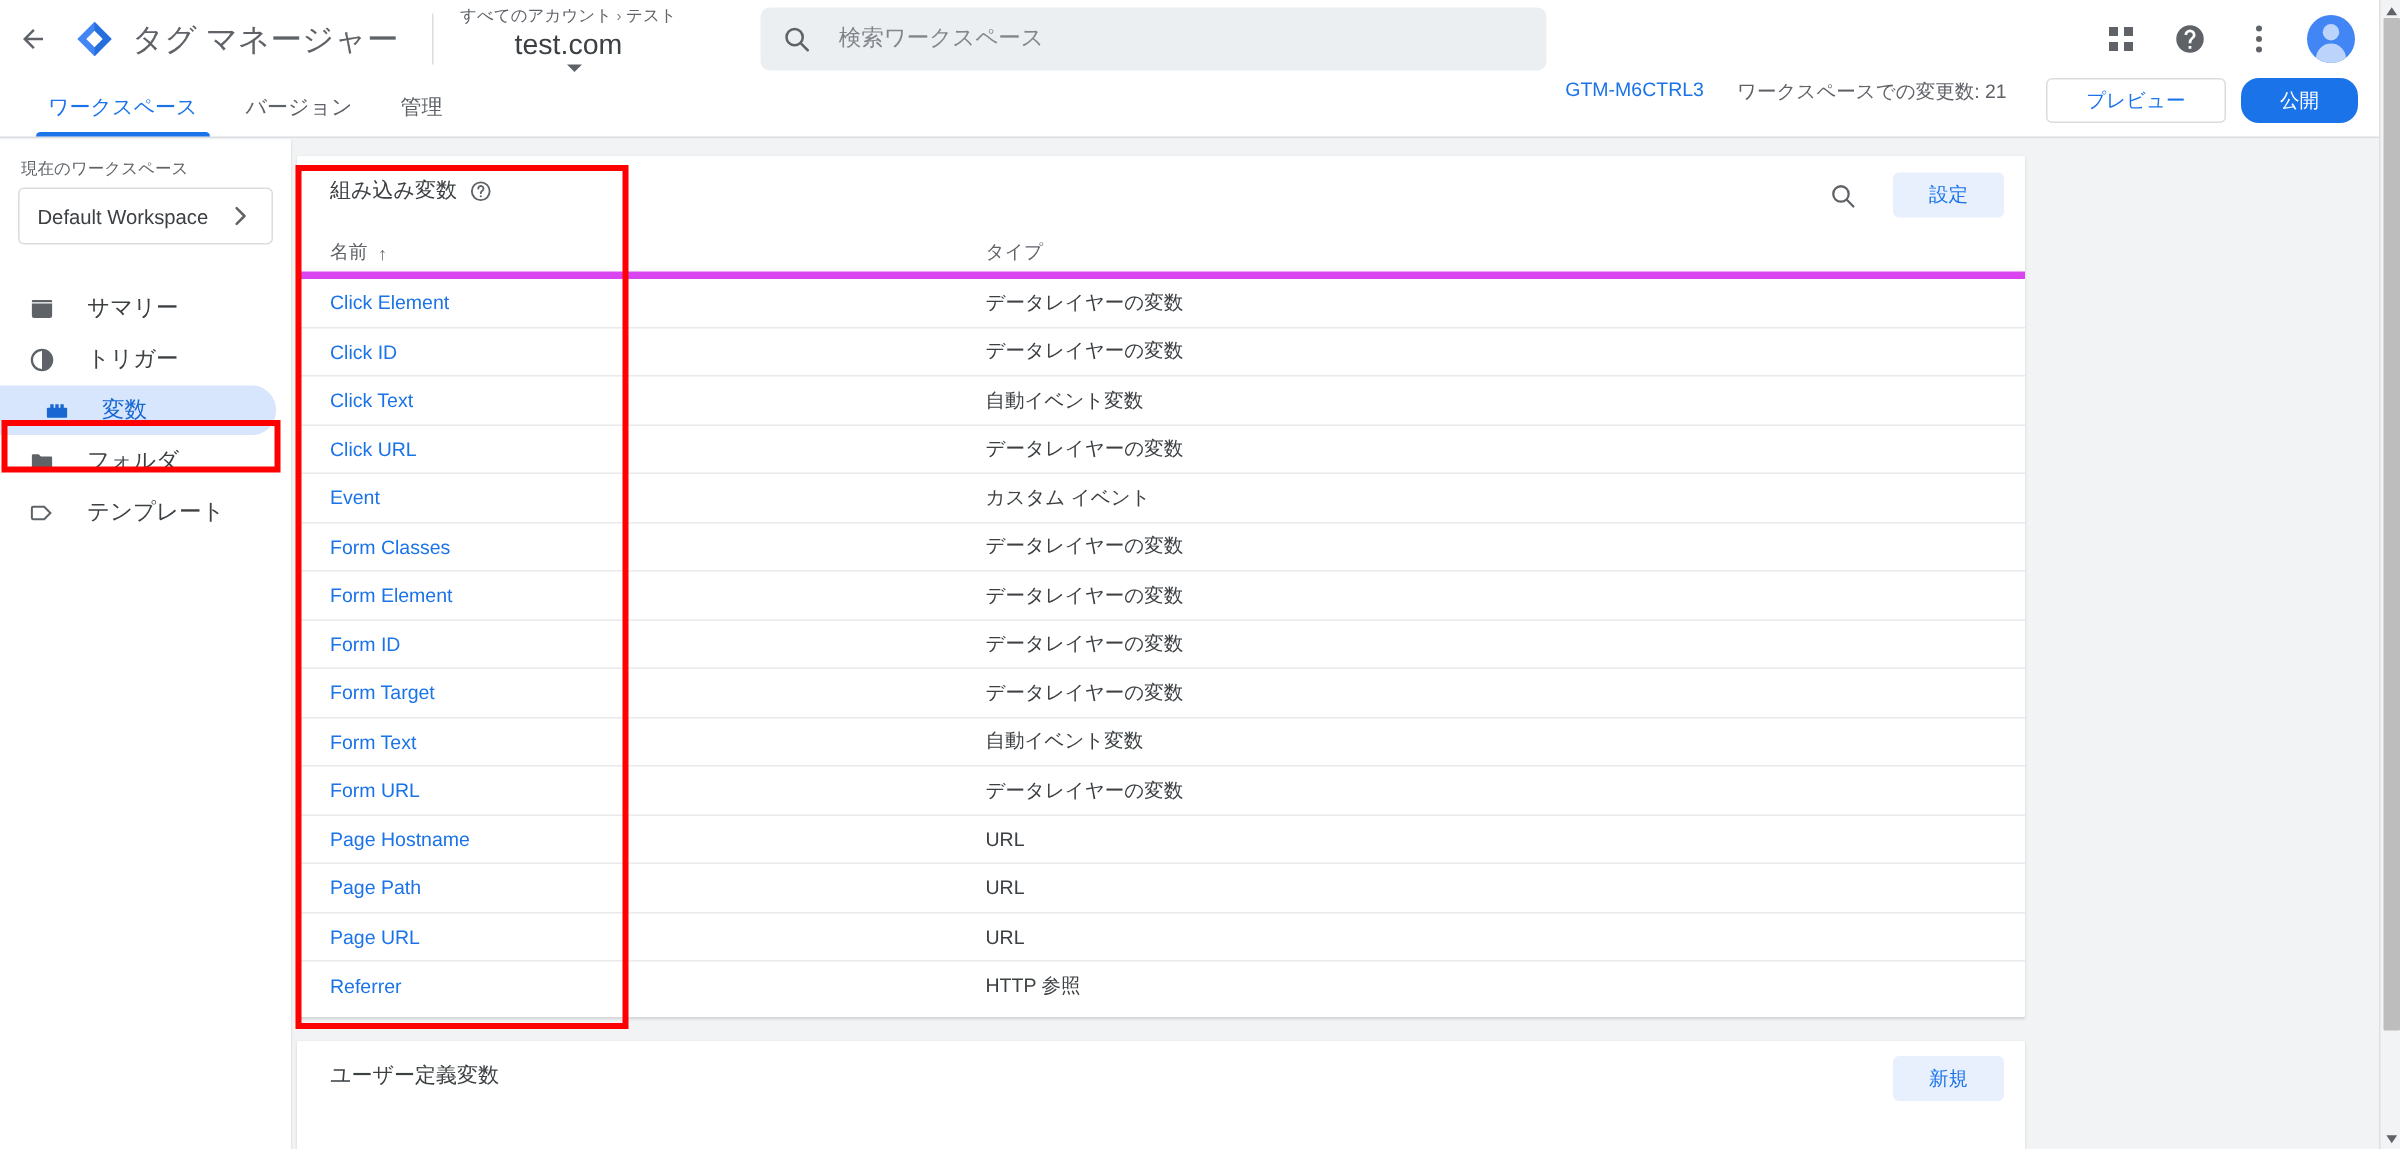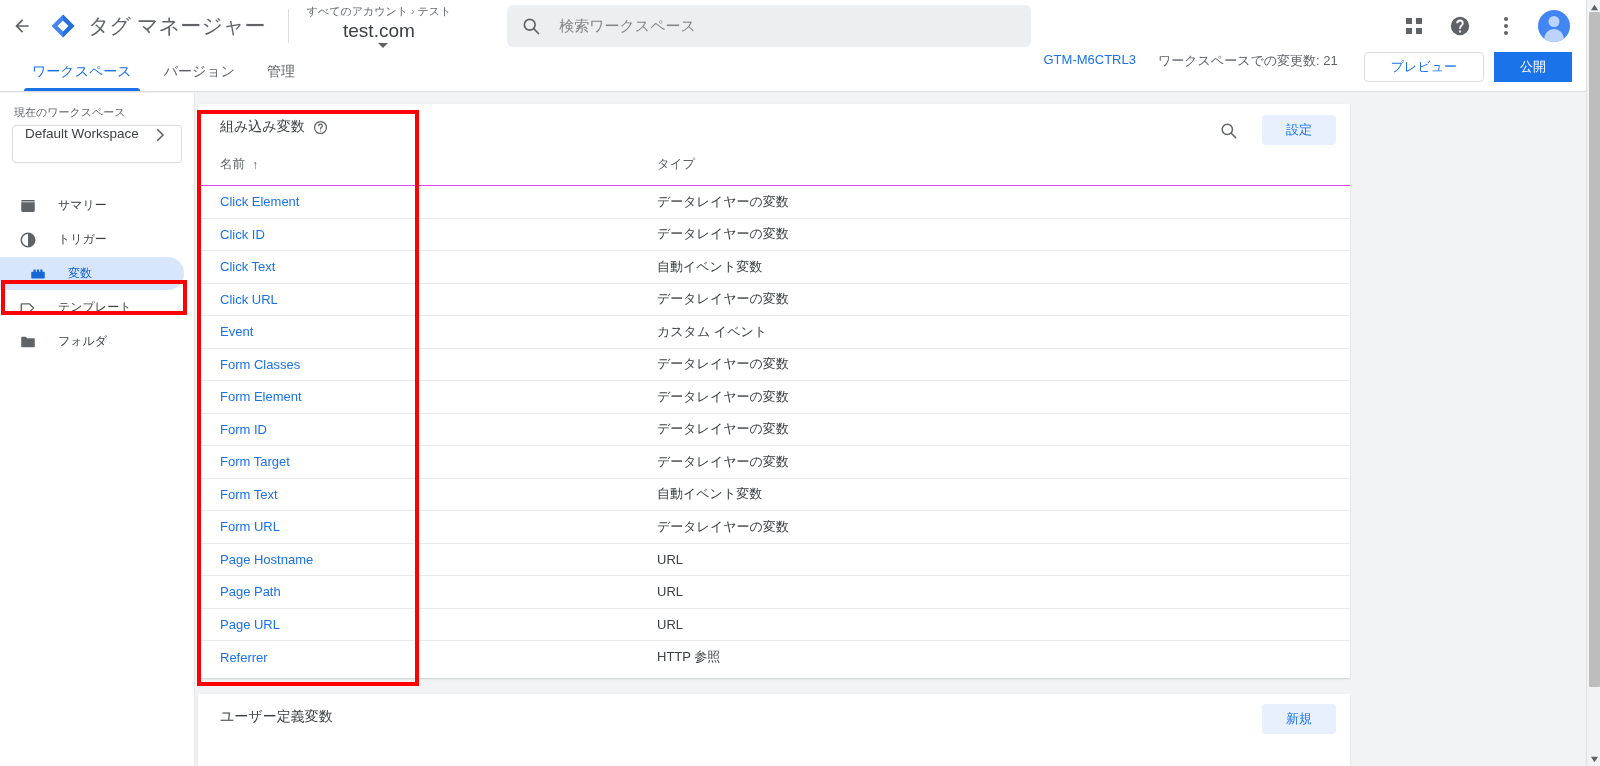--- a/index.html
+++ b/index.html
@@ -93,45 +93,45 @@
   .tabbar-right { position:absolute; right: 14px; top: 0; height: 40px; display:flex; align-items:flex-start; gap: 0; }
   .gtm-id { font-size: 13px; color:#1a73e8; cursor:pointer; margin-right: 22px;}
   .changes-label { font-size: 13px; color:#5f6368; margin-right: 26px; white-space: nowrap;}
   .btn-outline {
     height: 30px; padding: 0 26px; border: 1px solid #dadce0; border-radius: 4px;
     background:#fff; color:#1a73e8; font-size: 13px; cursor:pointer;
     display:flex; align-items:center; justify-content:center; font-family: inherit;
     margin-right: 10px;
   }
   .btn-filled {
-    height: 30px; padding: 0 26px; border: none; border-radius: 0;
+    height: 30px; padding: 0 26px; border: none; border-radius: 12px;
     background:#1a73e8; color:#fff; font-size: 13px; cursor:pointer;
     display:flex; align-items:center; justify-content:center; font-family: inherit;
   }
 
   
   .sidebar {
     position:absolute; left: 0; top: 93px; width: 195px; height: 673px; background:#fff;
     border-right: 1px solid #e6e6e6;
   }
   .ws-label { font-size: 11px; color:#5f6368; margin: 12px 0 5px 14px; }
   .ws-select {
     margin: 0 12px; height: 38px; border:1px solid #dadce0; border-radius: 4px;
-    display:flex; justify-content:space-between; padding: 0 12px;
+    display:flex; align-items:center; justify-content:space-between; padding: 0 12px;
     cursor:pointer;
   }
   .ws-select .name { font-size: 13.5px; color:#3c4043; }
   .ws-select .chev { color:#5f6368; display:flex; }
   .nav { margin-top: 26px; }
   .nav-item {
     height: 33px; display:flex; align-items:center; padding-left: 18px;
     border-radius: 0 16px 16px 0; margin-right: 10px; cursor:pointer; margin-bottom: 1px;
   }
   .nav-item .ico { width: 20px; height: 20px; display:flex; align-items:center; justify-content:center; color:#5f6368; }
-  .nav-item .lbl { font-size: 12px; color:#3c4043; margin-left: 20px; white-space:nowrap;}
+  .nav-item .lbl { font-size: 15px; color:#3c4043; margin-left: 20px; white-space:nowrap;}
   .nav-item.active { background: #d7e6fd; padding-left: 28px; }
   .nav-item.active .lbl { color:#1967d2; }
   .nav-item.active .ico { color:#1967d2; }
 
   
   .content { position:absolute; left: 196px; top: 93px; width: 1390px; height: 673px; overflow: hidden; }
   .card {
     position:absolute; background:#fff; border-radius: 1px; box-shadow: 0 1px 2px rgba(60,64,67,.18);
   }
   #builtin-card { left: 2px; top: 11px; width: 1152px; height: 574px; }
@@ -147,22 +147,22 @@
   .icon-btn-sm {
     width: 32px; height: 32px; border-radius: 50%; display:flex; align-items:center;
     justify-content:center; color:#5f6368; cursor:pointer;
   }
   .btn-tonal {
     margin-left: 18px; height: 30px; padding: 0 24px; border:none; border-radius: 4px;
     background:#e8f0fe; color:#1a73e8; font-size: 13px; cursor:pointer; font-family: inherit;
     display:flex; align-items:center; justify-content:center;
   }
   .col-head {
-    display:flex; height: 30px; align-items:flex-start; font-size: 12.5px; color:#5f6368;
-    border-bottom: 1px solid #d946ef;
+    display:flex; height: 30px; align-items:center; font-size: 12.5px; color:#5f6368;
+    border-bottom: 5px solid #d946ef;
   }
   .col-name { width: 455px; padding-left: 22px; display:flex; align-items:center; cursor:pointer;}
   .sort-arrow { margin-left: 7px; font-size: 12px; color:#5f6368; }
   .col-type { padding-left: 4px; }
   .row {
     display:flex; height: 32.5px; align-items:center; border-bottom: 1px solid #e8eaed;
     cursor:pointer;
   }
   .row:last-child { border-bottom: none; }
   .row .cname {
@@ -307,33 +307,33 @@
       <div class="nav-item active">
         <span class="ico">
           <svg width="18" height="18" viewBox="0 0 24 24" fill="currentColor">
               <path d="M4 9h2V6h3v3h1.5V6h3v3H15V6h3v3h2a1 1 0 011 1v7a1 1 0 01-1 1H4a1 1 0 01-1-1v-7a1 1 0 011-1z"></path>
             </svg>
         </span>
         <span class="lbl">変数</span>
       </div>
       <div class="nav-item">
         <span class="ico">
+          <svg width="18" height="18" viewBox="0 0 24 24" fill="currentColor">
+              <path d="M3 6a1 1 0 011-1h5l2 2h9a1 1 0 011 1v10a1 1 0 01-1 1H4a1 1 0 01-1-1V6z"></path>
+            </svg>
+        </span>
+        <span class="lbl">フォルダ</span>
+      </div>
+      <div class="nav-item">
+        <span class="ico">
           <svg width="18" height="18" viewBox="0 0 24 24" fill="none" stroke="currentColor" stroke-width="1.8">
               <path d="M3 7.5a1 1 0 011-1h10l5.5 5.5L14 17.5H4a1 1 0 01-1-1v-9z"></path>
             </svg>
         </span>
         <span class="lbl">テンプレート</span>
-      </div>
-      <div class="nav-item">
-        <span class="ico">
-          <svg width="18" height="18" viewBox="0 0 24 24" fill="currentColor">
-              <path d="M3 6a1 1 0 011-1h5l2 2h9a1 1 0 011 1v10a1 1 0 01-1 1H4a1 1 0 01-1-1V6z"></path>
-            </svg>
-        </span>
-        <span class="lbl">フォルダ</span>
       </div>
     </div>
   </div>
 
   <div class="content">
 
     <div class="card" id="builtin-card">
       <div class="card-head">
         <div class="card-title">
           <span>組み込み変数</span>

